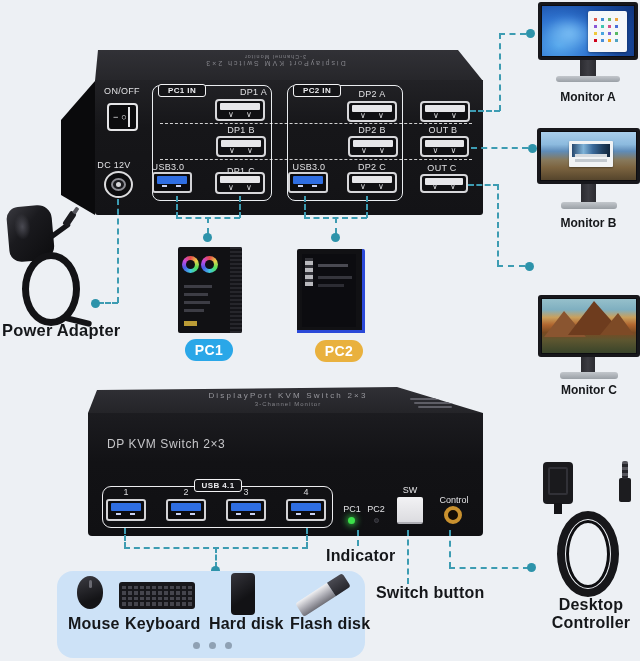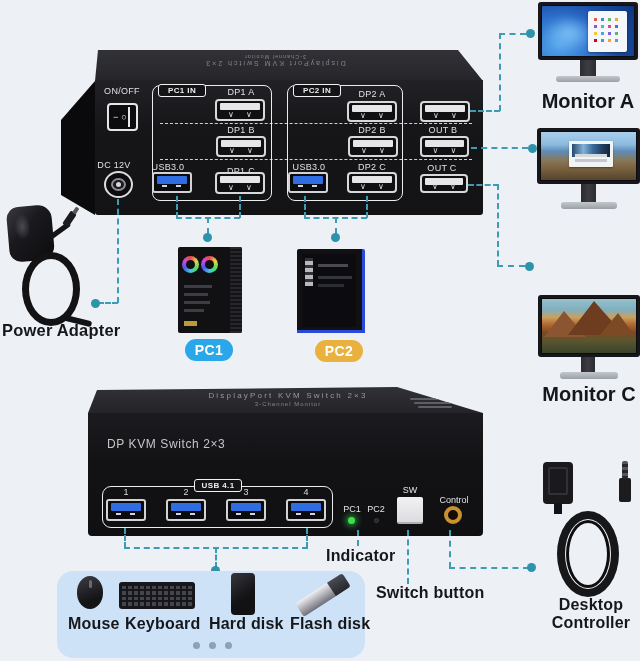--- a/index.html
+++ b/index.html
@@ -43,21 +43,21 @@
   .barrel { position:absolute; width:29px; height:27px; border-radius:50%; background:#0c0c0e; border:2px solid #dcdcde; }
   .barrel::before { content:""; position:absolute; inset:5px; border-radius:50%; border:2px solid #8e8e95; background:#1a1a1e; }
   .barrel::after { content:""; position:absolute; left:50%; top:50%; width:5px; height:5px; margin:-2.5px; border-radius:50%; background:#d6d6d9; }
 
   
   .monitor { position:absolute; }
   .bezel { position:relative; background:#0c0c10; border:3px solid #17171b; border-radius:3px; overflow:hidden; }
   .screen { position:absolute; inset:1px; overflow:hidden; }
   .neck { position:absolute; background:linear-gradient(90deg,#2b2b30,#3c3c42,#2b2b30); }
   .mbase { position:absolute; background:linear-gradient(180deg,#c3c7cc,#9aa0a6); border-radius:3px; }
-  .mon-label { position:absolute; font-weight:bold; font-size:20px; color:#15171a; white-space:nowrap; text-align:center; }
+  .mon-label { position:absolute; font-weight:bold; font-size:12px; color:#15171a; white-space:nowrap; text-align:center; }
 
   .scrA { background:radial-gradient(95px 75px at 18% 78%, #55a7ec 0%, #2f73cf 35%, #1a4ea6 62%, #0d2f74 100%); }
   .scrA .bloom { position:absolute; left:2%; top:20%; width:55%; height:70%; background:radial-gradient(closest-side,#7cc0f5,rgba(60,130,220,0)); filter:blur(3px); }
   .startA { position:absolute; left:50%; top:9%; width:42%; height:82%; background:#f5f7fa; border-radius:2px; box-shadow:0 1px 3px rgba(0,0,0,.4); }
   .gridA { position:absolute; left:6px; top:7px; width:3px; height:3px; background:#e05a4e;
     box-shadow:7px 0 #3f8ed6, 14px 0 #6cb86a, 21px 0 #f0a63c, 0 7px #8a57d6, 7px 7px #40c4b0, 14px 7px #d64f86, 21px 7px #4a6fd8, 0 14px #efc93e, 7px 14px #49a6e0, 14px 14px #7a63d8, 21px 14px #57b865, 0 21px #d0021b, 7px 21px #4a90d9, 14px 21px #f5a623, 21px 21px #50a3c2; }
   .scrB { background:linear-gradient(180deg,#aacfec 0%, #8cbade 26%, #5f8cb8 40%, #87795c 58%, #7c6440 74%, #55452c 100%); }
   .winB { position:absolute; left:29%; top:18%; width:47%; height:55%; background:#f1f3f5; border-radius:1px; box-shadow:0 1px 2px rgba(0,0,0,.35); }
   .winB::before { content:""; position:absolute; left:3px; right:3px; top:3px; height:52%; background:linear-gradient(90deg,#27486e,#7fb3d8 30%,#3a699a 55%,#203f60 80%,#12263d); }
   .winB::after { content:""; position:absolute; left:6px; right:6px; bottom:5px; height:3px; background:#c3c9cf; box-shadow:0 -5px #d4d9de; }
@@ -157,21 +157,21 @@
   <div class="barrel" style="left:44px; top:123px;"></div>
 
   <div class="group-box" style="left:92px; top:37px; width:120px; height:116px;"></div>
   <div class="plate" style="left:98px; top:36px; width:48px; height:13px;">PC1 IN</div>
   <div class="group-box" style="left:227px; top:37px; width:116px; height:116px;"></div>
   <div class="plate" style="left:233px; top:36px; width:48px; height:13px;">PC2 IN</div>
 
   <div class="sep" style="left:100px; top:75px; width:312px;"></div>
   <div class="sep" style="left:100px; top:111px; width:312px;"></div>
 
-  <div class="plabel" style="left:155px; top:39px; width:52px;">DP1 A</div>
+  <div class="plabel" style="left:155px; top:39px; width:52px;text-align:right;">DP1 A</div>
   <div class="dp" style="left:155px; top:51px;"></div>
   <div class="plabel" style="left:155px; top:77px; width:52px;">DP1 B</div>
   <div class="dp" style="left:156px; top:88px; width:50px; height:21px;"></div>
   <div class="plabel" style="left:84px; top:114px; width:48px;">USB3.0</div>
   <div class="usbp" style="left:92px; top:124px;"></div>
   <div class="plabel" style="left:155px; top:118px; width:52px;">DP1 C</div>
   <div class="dp" style="left:155px; top:124px;"></div>
 
   <div class="plabel" style="left:287px; top:41px; width:50px;">DP2 A</div>
   <div class="dp" style="left:287px; top:53px; width:50px; height:21px;"></div>
@@ -234,20 +234,21 @@
 </div>
 
 <div class="monitor" style="left:537px; top:128px; width:103px; height:112px;">
   <div class="bezel" style="width:103px; height:56px;">
     <div class="screen scrB">
       <div class="winB"></div>
     </div>
   </div>
   <div class="neck" style="left:44px; top:56px; width:15px; height:18px;"></div>
   <div class="mbase" style="left:24px; top:74px; width:56px; height:7px;"></div>
+  <div class="mon-label" style="left:0; top:88px; width:103px;">Monitor B</div>
 </div>
 
 <div class="monitor" style="left:538px; top:255px; width:102px; height:112px;margin-top:40px;">
   <div class="bezel" style="width:102px; height:62px;">
     <div class="screen scrC">
       <div class="peak2"></div>
       <div class="peak1"></div>
       <div class="peak3"></div>
     </div>
   </div>

